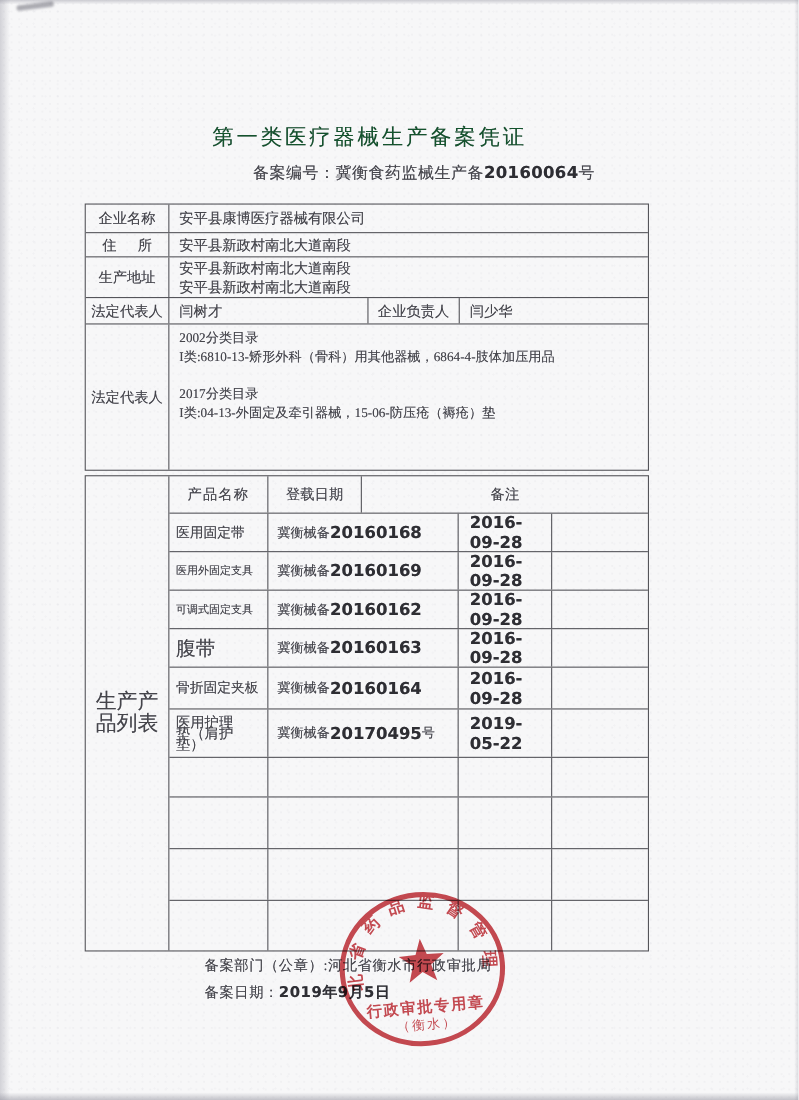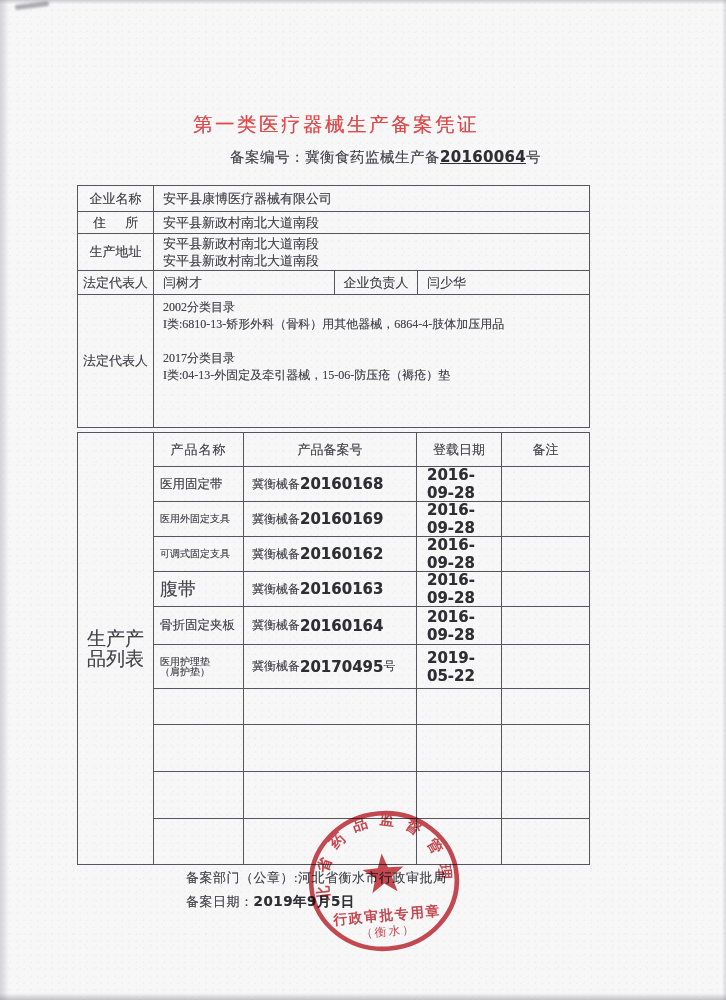--- a/index.html
+++ b/index.html
@@ -14,23 +14,23 @@
   .abs{position:absolute;}
   .ink{color:#45454b;text-shadow:0 0 .6px rgba(70,70,85,.55);}
   .num{font-family:"DejaVu Sans","Liberation Sans",sans-serif;font-weight:600;color:#2e2e33;}
   
   .edge-top{left:0;top:0;width:726px;height:4px;background:linear-gradient(to bottom,rgba(150,150,162,.45),rgba(150,150,162,0));}
   .edge-left{left:0;top:0;width:9px;height:1000px;background:linear-gradient(to right,rgba(150,150,162,.38),rgba(150,150,162,0));}
   .edge-bottom{left:0;top:993px;width:726px;height:7px;background:linear-gradient(to top,rgba(140,140,152,.5),rgba(140,140,152,0));}
   .edge-right{left:722px;top:0;width:4px;height:1000px;background:linear-gradient(to left,rgba(150,150,162,.3),rgba(150,150,162,0));}
   .smudge{left:15px;top:3px;width:34px;height:5px;background:rgba(95,95,108,.5);border-radius:2px;transform:rotate(-7deg);filter:blur(1px);}
   
-  .title{left:0;top:111px;width:672px;text-align:center;font-size:19.5px;letter-spacing:2.5px;color:#ef4444;font-weight:500;}
+  .title{left:0;top:111px;width:672px;text-align:center;font-size:19.5px;letter-spacing:2.5px;color:#14532d;font-weight:500;}
   .filing{left:230px;top:148px;font-size:14.5px;letter-spacing:.5px;}
-  .filing .num{font-size:15px;letter-spacing:.3px;text-decoration:underline;}
+  .filing .num{font-size:15px;letter-spacing:.3px;}
   
   .tbl{border:1px solid #55555a;background:transparent;}
   .t1{left:77px;top:185px;width:511px;}
   .t1-row{display:flex;border-top:1px solid #55555a;box-sizing:border-box;}
   .t1-row:first-child{border-top:none;justify-content:space-between;}
   .lbl{width:76px;min-width:76px;display:flex;align-items:center;justify-content:center;
        font-size:13px;border-right:1px solid #55555a;box-sizing:border-box;text-align:center;}
   .val{flex:1;display:flex;align-items:center;padding-left:9px;font-size:13px;box-sizing:border-box;}
   .val2l{flex:1;display:flex;flex-direction:column;justify-content:center;padding-left:9px;font-size:13px;line-height:17px;box-sizing:border-box;}
   .midlbl{width:84px;min-width:84px;display:flex;align-items:center;justify-content:center;font-size:13px;
@@ -107,21 +107,20 @@
   </div>
 </div>
 
 <div class="abs tbl t2 ink">
   <div class="t2-side">
       <span>生产产品列表</span>
     </div>
   <div class="t2-rows" id="products-rows">
       <div class="p-row p-head" style="height: 33px;">
         <div class="c-name">产品名称</div>
-        <div class="c-no">产品备案号</div>
         <div class="c-date">登载日期</div>
         <div class="c-note">备注</div>
       </div>
       <div class="p-row" style="height: 35px;">
         <div class="c-name">
           <span style="font-size: 12.5px;">医用固定带</span>
         </div>
         <div class="c-no">
           <span>冀衡械备</span>
           <span class="num">20160168</span>
@@ -183,21 +182,21 @@
           <span class="num">20160164</span>
           <span></span>
         </div>
         <div class="c-date">
           <span class="num">2016-09-28</span>
         </div>
         <div class="c-note"></div>
       </div>
       <div class="p-row" style="height: 44px;">
         <div class="c-name">
-          <span style="font-size: 10px; display: inline-block; max-width: 58px; line-height: 10px;">医用护理垫（肩护垫）</span>
+          <span style="font-size: 13px; display: inline-block; max-width: 58px; line-height: 10px;">医用护理垫（肩护垫）</span>
         </div>
         <div class="c-no">
           <span>冀衡械备</span>
           <span class="num">20170495</span>
           <span>号</span>
         </div>
         <div class="c-date">
           <span class="num">2019-05-22</span>
         </div>
         <div class="c-note"></div>

